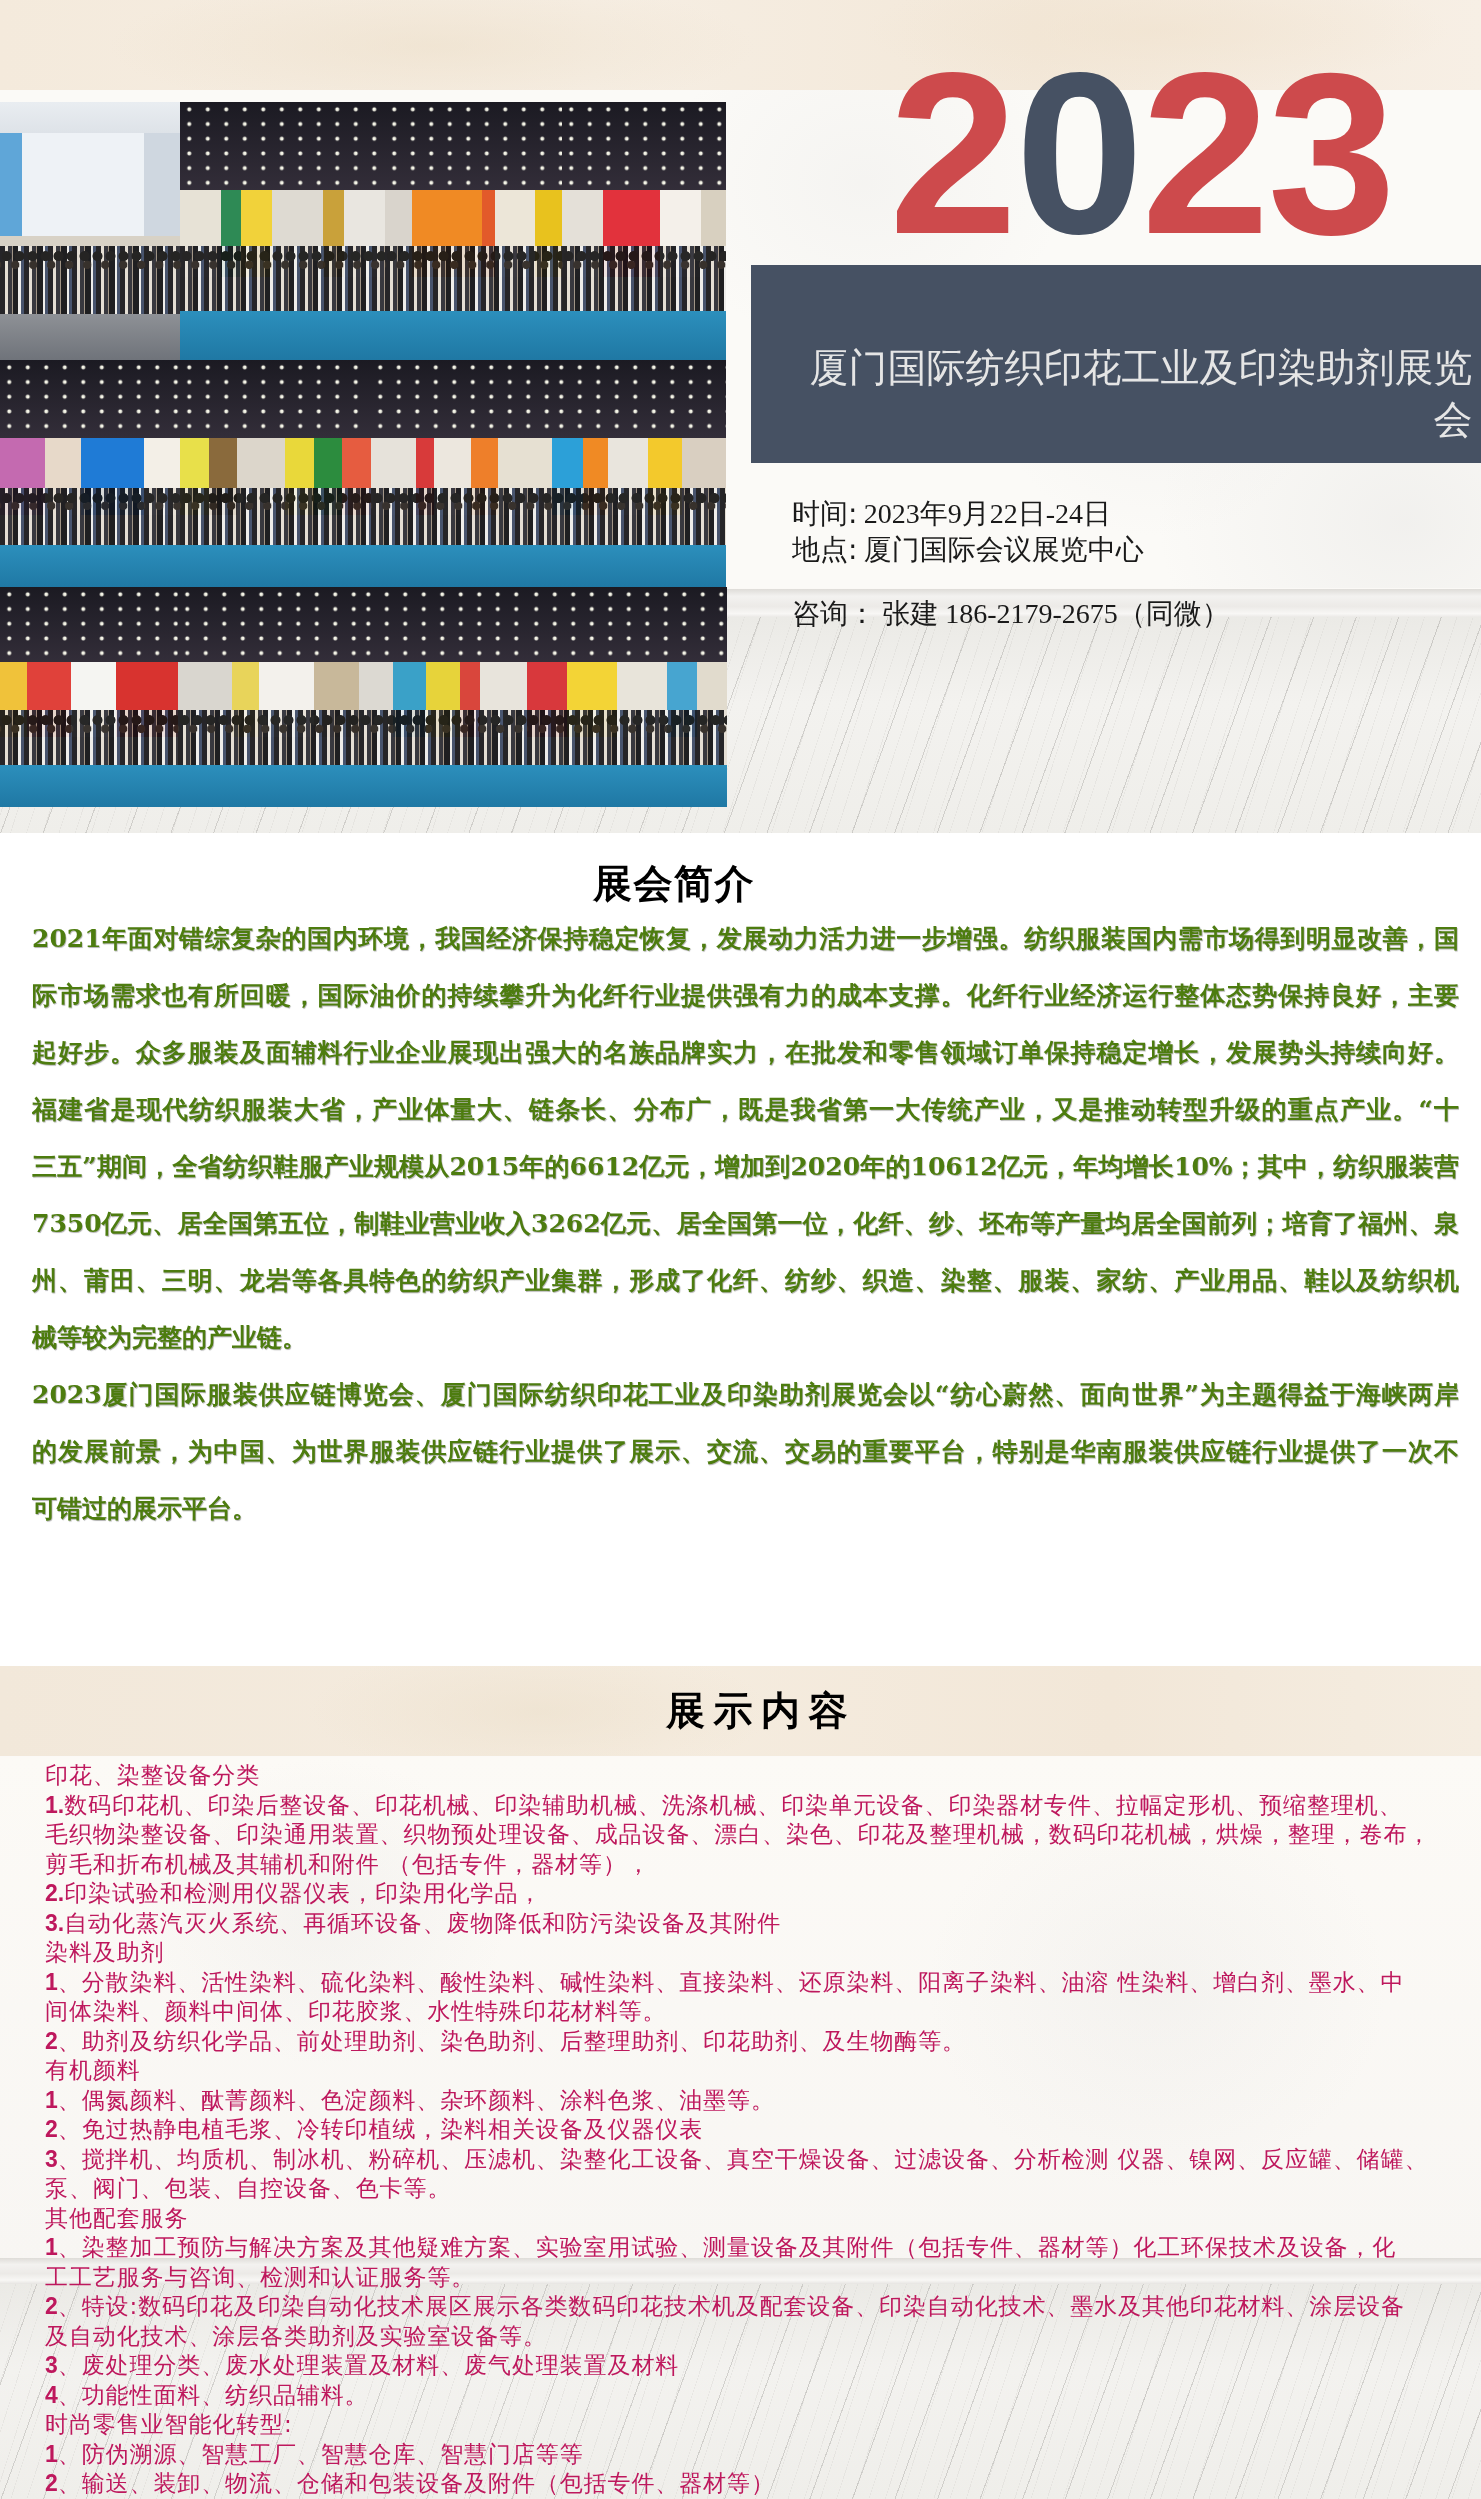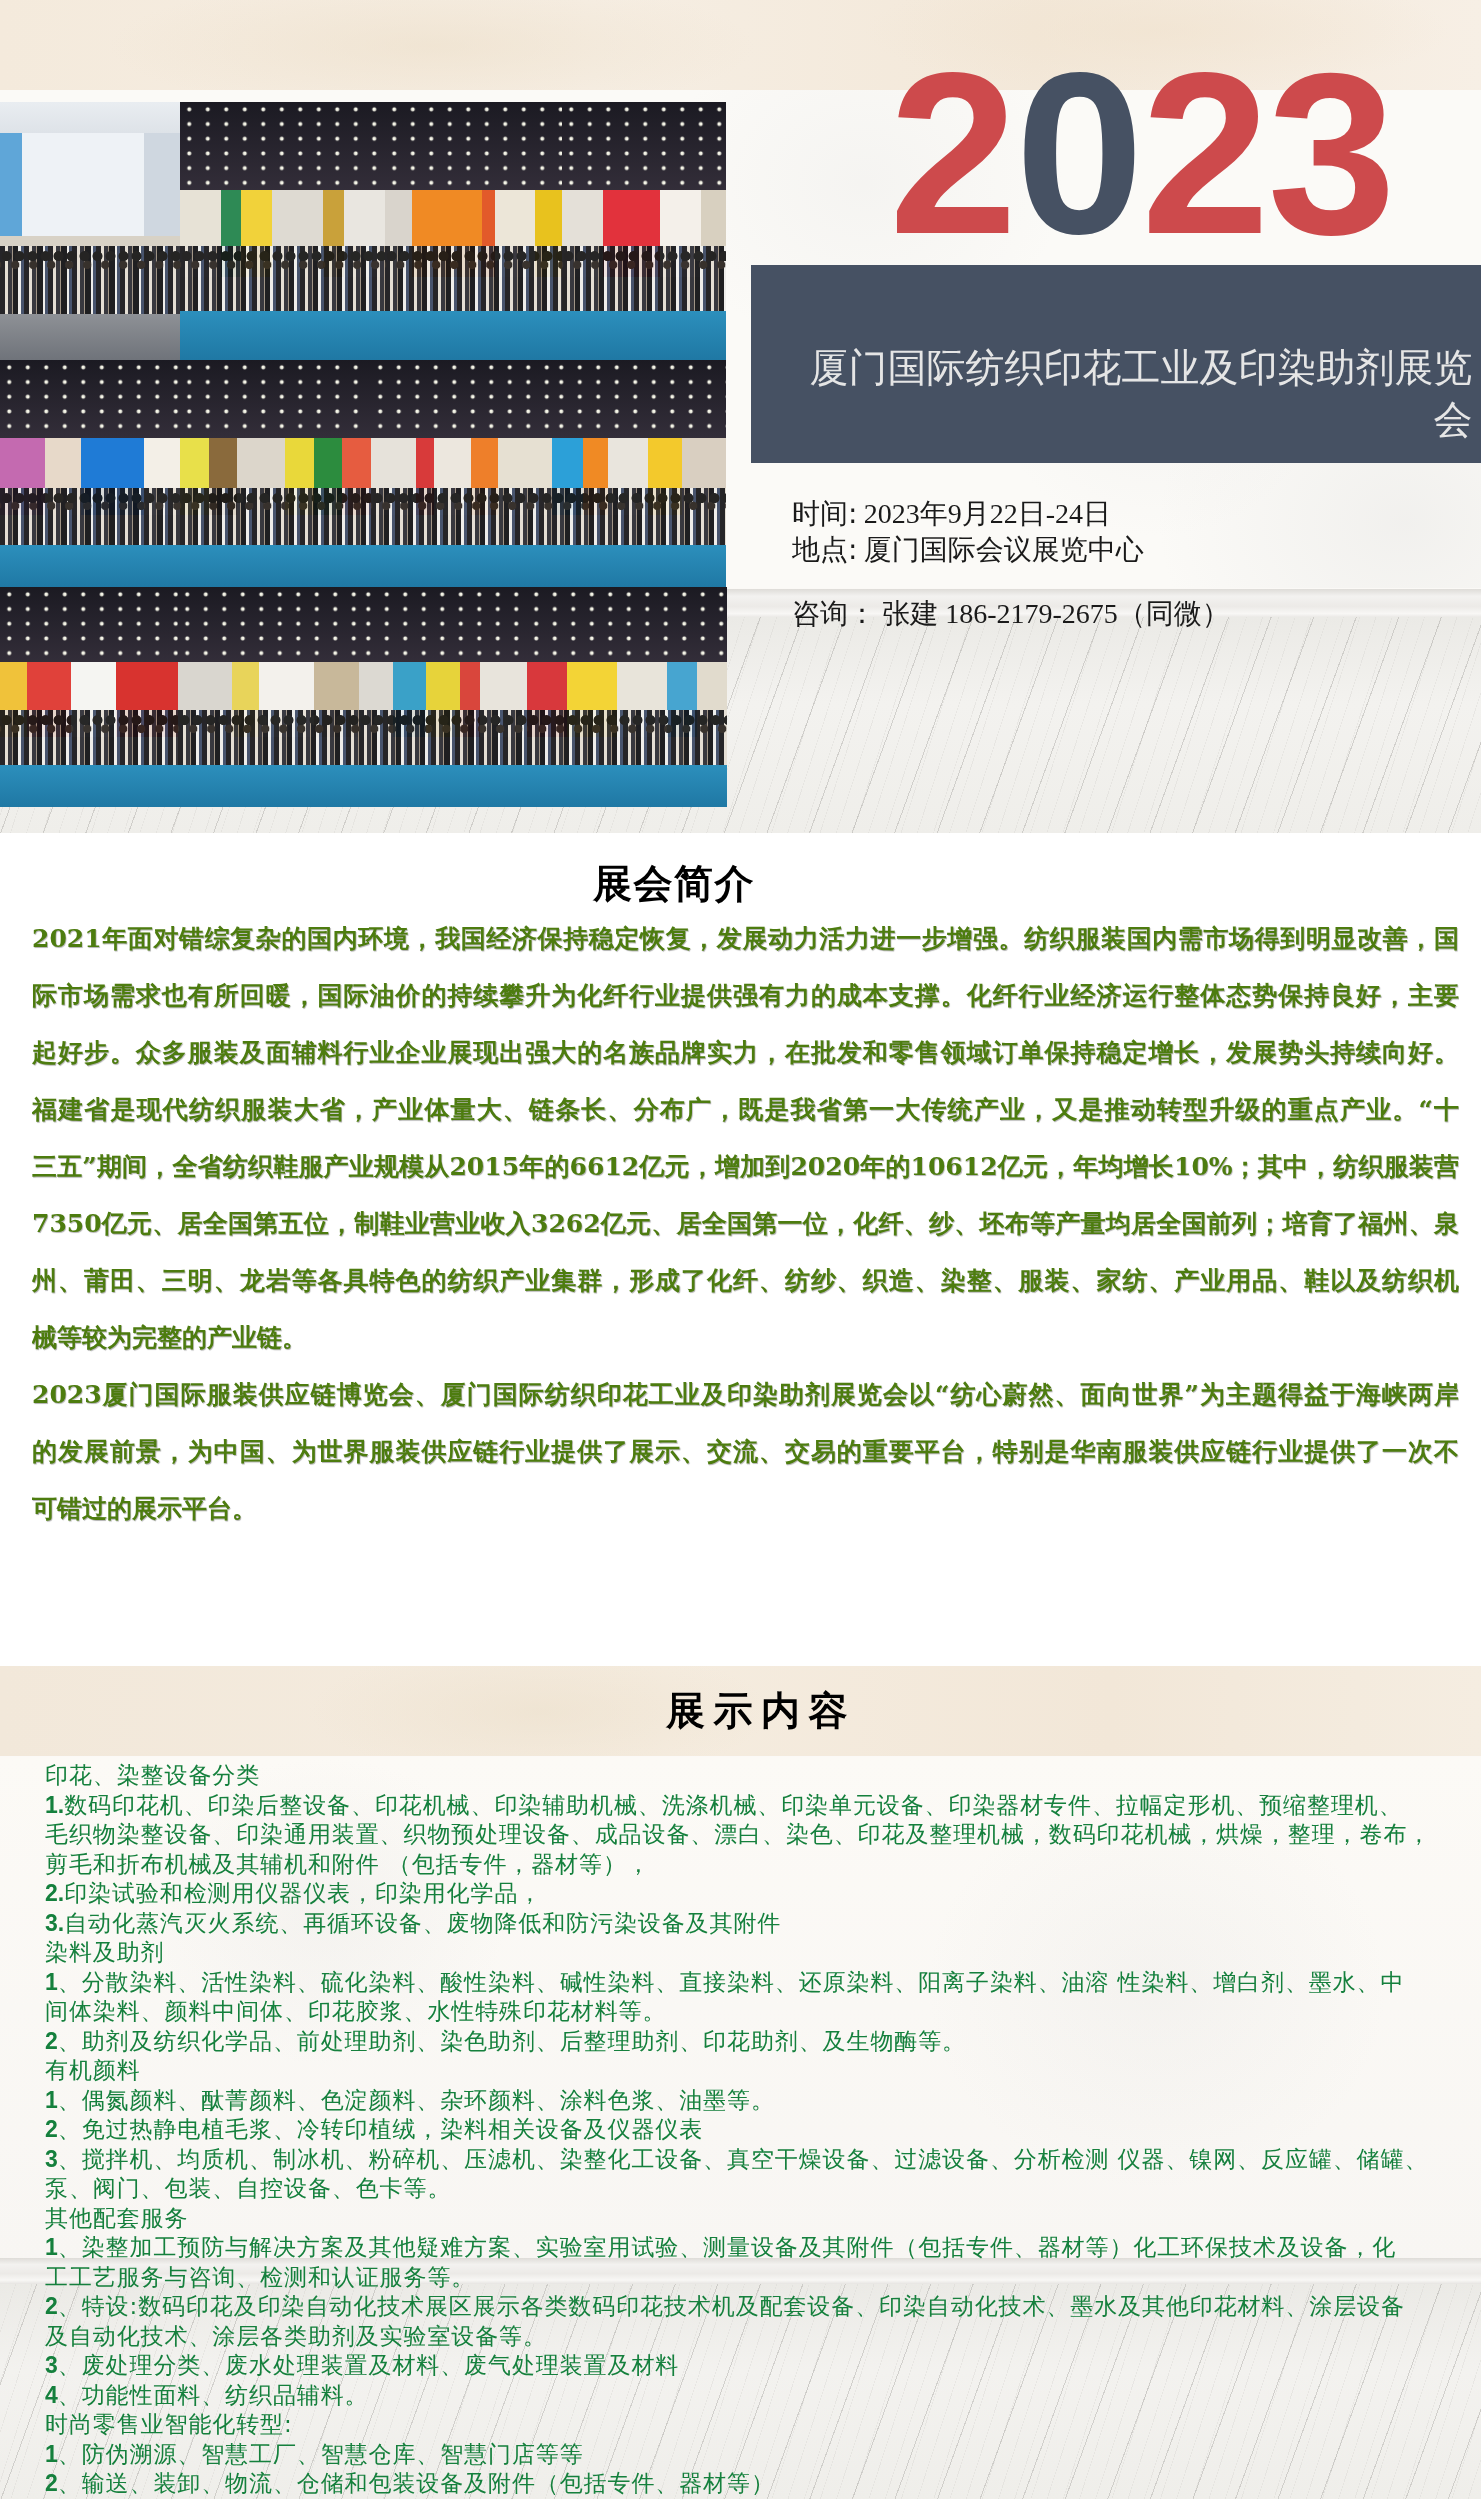--- a/index.html
+++ b/index.html
@@ -95,21 +95,21 @@
   
   .intro-body { left:32px; top:910px; width:1427px;
     font-family:"DejaVu Serif","Liberation Serif",serif; font-size:25px; color:#4d7c0f;
     text-shadow:0.8px 0.8px 0.8px rgba(0,0,0,.3);font-weight:bold; }
   .intro-body .ln { height:57px; line-height:57px; overflow:hidden; }
   .intro-body .j { text-align:justify; text-align-last:justify; }
 
   
   .ex-list { left:45px; top:1761px; width:1435px;
     font-family:"DejaVu Sans","Liberation Sans",sans-serif; font-size:23px; letter-spacing:0.9px;
-    color:#15803d; }
+    color:#be185d; }
   .ex-list .li { height:29.5px; line-height:29.5px; white-space:nowrap; overflow:hidden; }
   .ex-list .num { font-family:"Liberation Sans",sans-serif; font-weight:bold; letter-spacing:0; }
 </style>
 </head>
 <body>
 
 <div class="abs bg-top"></div>
 <div class="abs bg-hero"></div>
 <div class="abs baseboard" style="top:589px;height:28.5px;"></div>
 <div class="abs floor" style="top:617px;height:216px;"></div>

